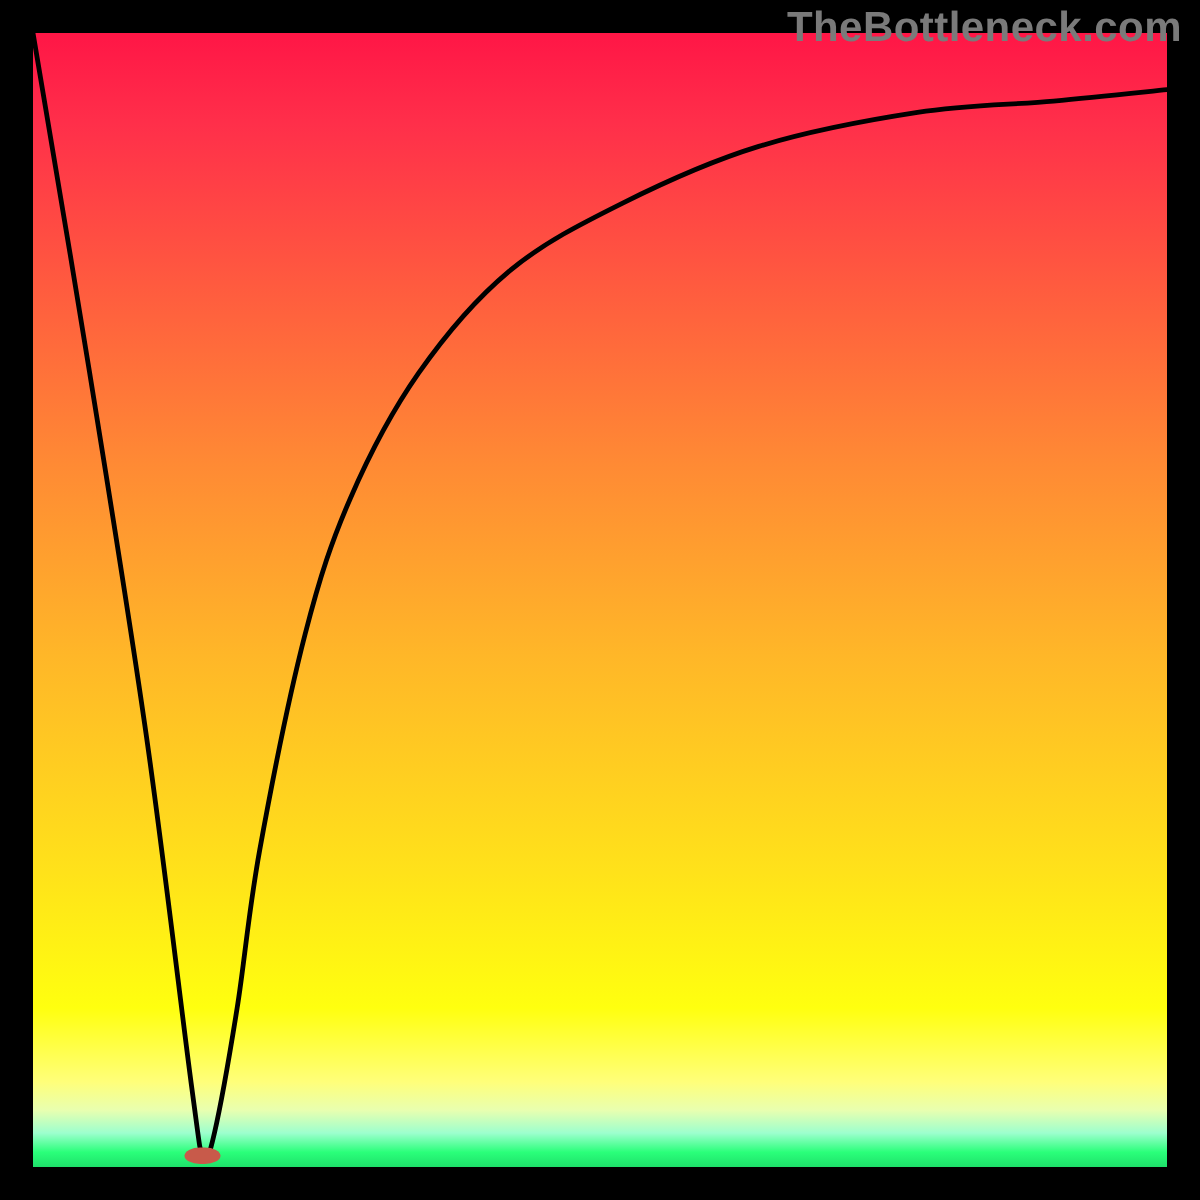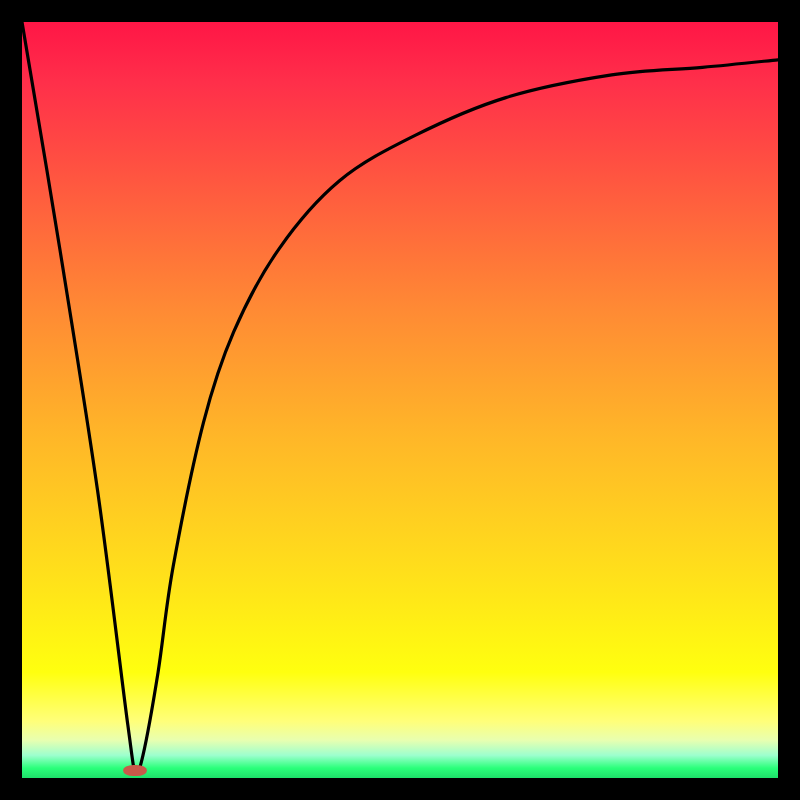--- a/index.html
+++ b/index.html
@@ -65,13 +65,14 @@
 </head>
 <body>
 
 <div class="frame">
   <div class="plot">
     <svg class="curves" viewBox="0 0 756 756" preserveAspectRatio="none">
       <path id="curve-path" fill="none" stroke="#000" stroke-width="3.2" stroke-linecap="round" d="M 0.00 0.00 C 6.30 37.80, 25.20 148.68, 37.80 226.80 C 50.40 304.92, 64.26 389.34, 75.60 468.72 C 86.94 548.10, 99.54 656.46, 105.84 703.08 C 112.14 749.70, 110.88 743.40, 113.40 748.44 C 115.92 753.48, 117.18 749.70, 120.96 733.32 C 124.74 716.94, 131.04 681.66, 136.08 650.16 C 141.12 618.66, 143.64 585.90, 151.20 544.32 C 158.76 502.74, 171.36 439.74, 181.44 400.68 C 191.52 361.62, 199.08 338.94, 211.68 309.96 C 224.28 280.98, 239.40 252.00, 257.04 226.80 C 274.68 201.60, 294.84 177.66, 317.52 158.76 C 340.20 139.86, 365.40 127.26, 393.12 113.40 C 420.84 99.54, 451.08 85.68, 483.84 75.60 C 516.60 65.52, 556.92 57.96, 589.68 52.92 C 622.44 47.88, 652.68 47.88, 680.40 45.36 C 708.12 42.84, 743.40 39.06, 756.00 37.80"></path>
     </svg>
     <div id="marker" class="marker" style="left: 101.304px; top: 743.148px; width: 24.192px; height: 10.584px;"></div>
   </div>
+  <div class="watermark">TheBottleneck.com</div>
 </div>
 
 </body></html>

